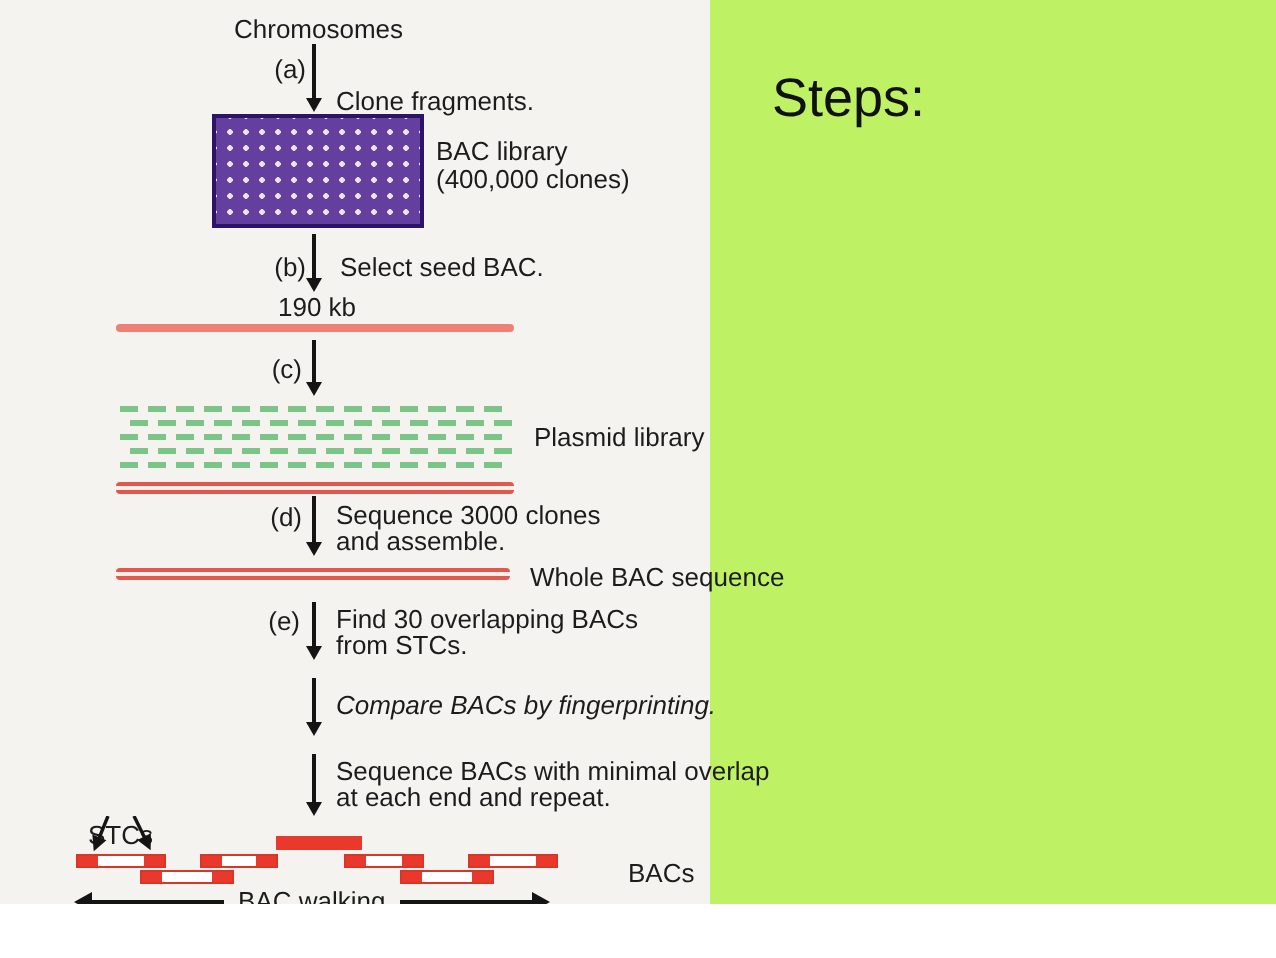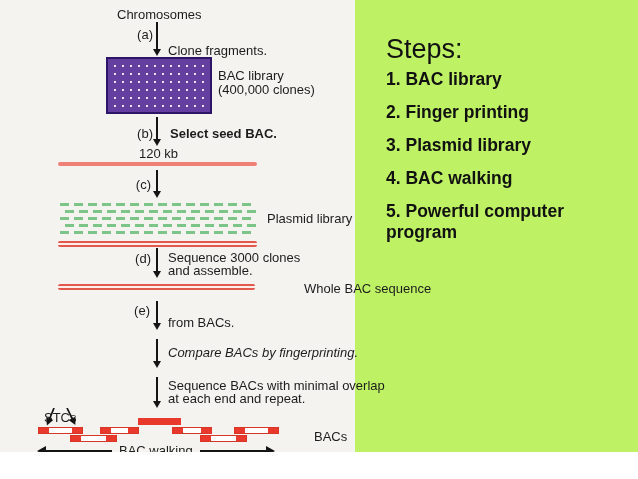--- a/index.html
+++ b/index.html
@@ -63,23 +63,23 @@
   <div class="va" style="left:156px;top:22px;height:27px;"></div>
   <div class="lbl letter" style="left:131px;top:28px;">(a)</div>
   <div class="lbl" style="left:168px;top:44px;">Clone fragments.</div>
 
   <div class="plate"></div>
   <div class="lbl" style="left:218px;top:69px;">BAC library</div>
   <div class="lbl" style="left:218px;top:83px;">(400,000 clones)</div>
 
   <div class="va" style="left:156px;top:117px;height:22px;"></div>
   <div class="lbl letter" style="left:131px;top:127px;">(b)</div>
-  <div class="lbl" style="left:170px;top:127px;font-weight:bold;">Select seed BAC.</div>
+  <div class="lbl" style="left:170px;top:127px;">Select seed BAC.</div>
 
-  <div class="lbl" style="left:139px;top:147px;">120 kb</div>
+  <div class="lbl" style="left:139px;top:147px;">190 kb</div>
   <div class="sline" style="left:58px;top:162px;width:199px;"></div>
 
   <div class="va" style="left:156px;top:170px;height:21px;"></div>
   <div class="lbl letter" style="left:129px;top:178px;">(c)</div>
 
   <div class="dashes">
     <div class="dashrow"></div>
     <div class="dashrow"></div>
     <div class="dashrow"></div>
     <div class="dashrow"></div>
@@ -88,25 +88,26 @@
   <div class="lbl" style="left:267px;top:212px;">Plasmid library</div>
 
   <div class="hline" style="left:58px;top:241px;width:199px;"></div>
 
   <div class="va" style="left:156px;top:248px;height:23px;"></div>
   <div class="lbl letter" style="left:129px;top:252px;">(d)</div>
   <div class="lbl" style="left:168px;top:251px;">Sequence 3000 clones</div>
   <div class="lbl" style="left:168px;top:264px;">and assemble.</div>
 
   <div class="hline" style="left:58px;top:284px;width:197px;"></div>
-  <div class="lbl" style="left:265px;top:282px;margin-left:39px;">Whole BAC sequence</div>
+  <div class="lbl" style="left:265px;top:282px;">Whole BAC sequence</div>
 
   <div class="va" style="left:156px;top:301px;height:22px;"></div>
   <div class="lbl letter" style="left:128px;top:304px;">(e)</div>
-  <div class="lbl" style="left:168px;top:316px;">from BACs.</div>
+  <div class="lbl" style="left:168px;top:303px;">Find 30 overlapping BACs</div>
+  <div class="lbl" style="left:168px;top:316px;">from STCs.</div>
 
   <div class="va" style="left:156px;top:339px;height:22px;"></div>
   <div class="lbl" style="left:168px;top:346px;font-style:italic;">Compare BACs by fingerprinting.</div>
 
   <div class="va" style="left:156px;top:377px;height:24px;"></div>
   <div class="lbl" style="left:168px;top:379px;text-align:center;">Sequence BACs with minimal overlap</div>
   <div class="lbl" style="left:168px;top:392px;">at each end and repeat.</div>
 
   <div class="lbl" style="left:44px;top:411px;">STCs</div>
   <svg style="position:absolute;left:36px;top:408px;" width="48" height="21" viewBox="0 0 48 21">
@@ -129,20 +130,13 @@
   <div class="bac" style="left:200px;top:435px;width:47px;"></div>
   <div class="lbl" style="left:286px;top:430px;margin-left:28px;">BACs</div>
 
   <div class="tri tri-left" style="left:37px;"></div>
   <div class="wline" style="left:46px;width:66px;"></div>
   <div class="lbl" style="left:119px;top:444px;width:88px;text-align:left;">BAC walking</div>
   <div class="wline" style="left:200px;width:66px;"></div>
   <div class="tri tri-right" style="left:266px;"></div>
 
   <div class="steps-title">Steps:</div>
-  <div class="steps-list">
-    <div class="step-item">1. BAC library</div>
-    <div class="step-item">2. Finger printing</div>
-    <div class="step-item">3. Plasmid library</div>
-    <div class="step-item">4. BAC walking</div>
-    <div class="step-item">5. Powerful computer program</div>
-  </div>
 </div>
 
 </body></html>

